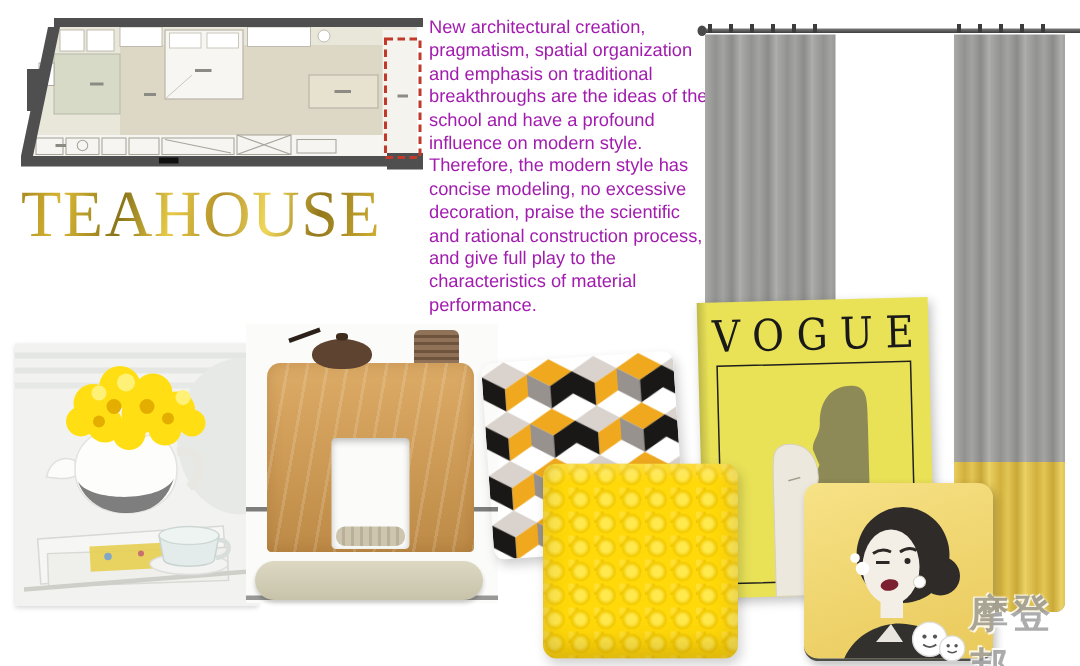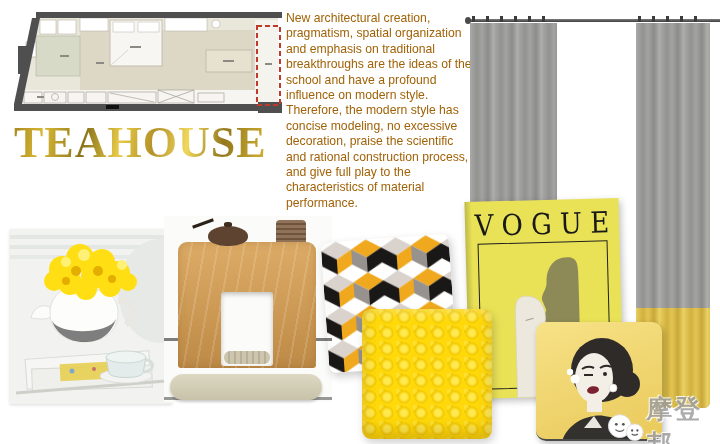--- a/index.html
+++ b/index.html
@@ -4,28 +4,28 @@
 <style>
   * { margin:0; padding:0; box-sizing:border-box; }
   body { background:#888; font-family:"Liberation Sans", sans-serif; }
   #canvas { position:relative; width:720px; height:444px; background:#fff; overflow:hidden; }
 
   
   .plan { position:absolute; left:10px; top:6px; width:272px; height:114px; }
 
   
   .brand-title { position:absolute; left:14px; top:122px; line-height:42px;
-    font-family:"Liberation Serif", serif; font-weight:700; font-size:44px; letter-spacing:1px;
+    font-family:"Liberation Serif", serif; font-weight:400; font-size:44px; letter-spacing:1px;
     color:#c9a22f;
     background:linear-gradient(100deg,#a8871f 0%,#d9b835 12%,#8a7418 28%,#e8ca48 42%,#b3922a 55%,#f0d75c 68%,#93781c 82%,#d4b334 100%);
     -webkit-background-clip:text; background-clip:text; -webkit-text-fill-color:transparent; }
 
   
   .desc { position:absolute; left:286px; top:11px; width:191px; font-size:12.2px;
-    line-height:15.4px; color:#a16207; }
+    line-height:15.4px; color:#a21caf; }
 
   
   .curtain-rod { position:absolute; left:468px; top:19px; width:252px; height:3px;
     background:linear-gradient(#7c7c7c,#3f3f3f); }
   .curtain-rod::before { content:""; position:absolute; left:-3px; top:-2px; width:6px; height:7px;
     border-radius:50%; background:#4a4a4a; }
   .ring-strip { position:absolute; top:16px; height:6px;
     background:repeating-linear-gradient(90deg,#3c3c3c 0 3px,rgba(0,0,0,0) 3px 14px); }
   .ring-strip.left { left:472px; width:84px; }
   .ring-strip.right { left:638px; width:70px; }

